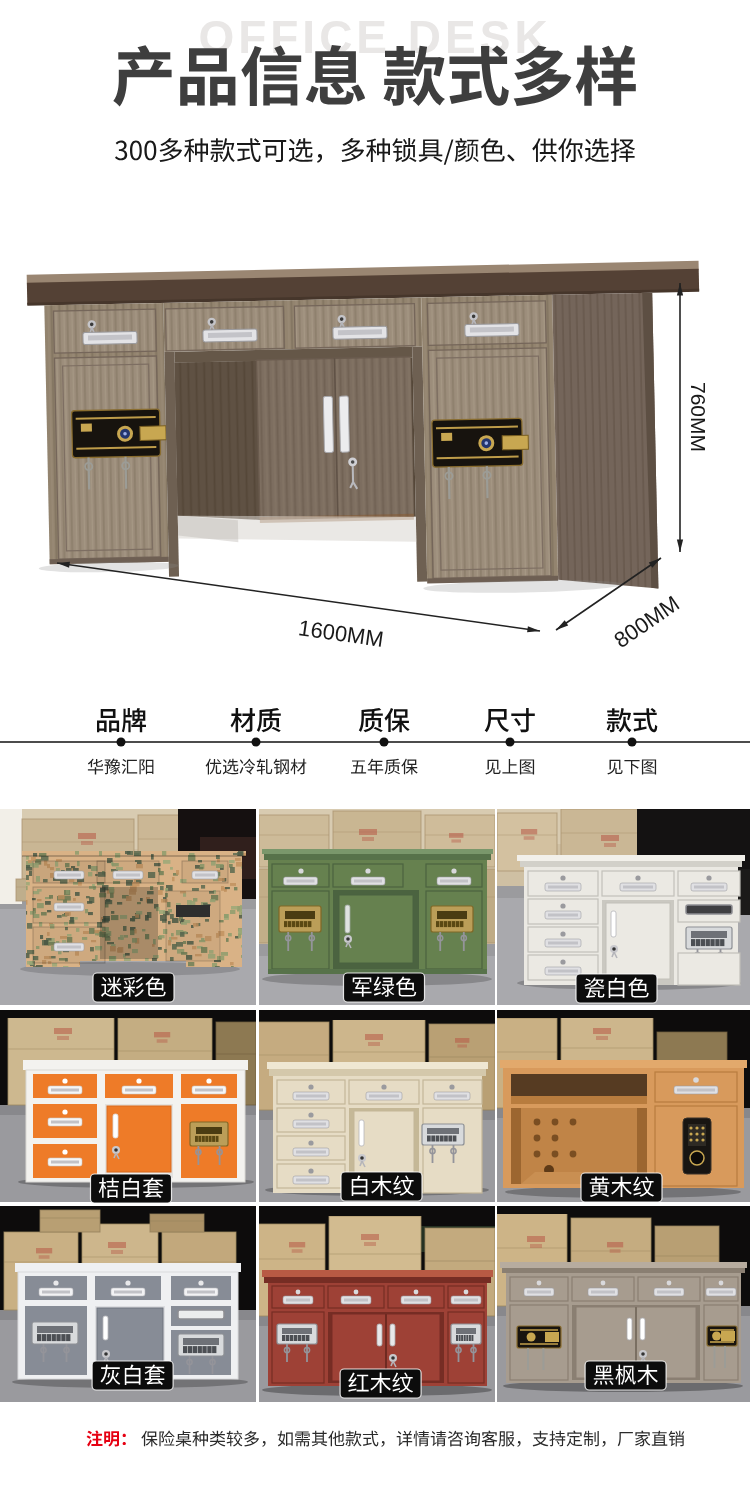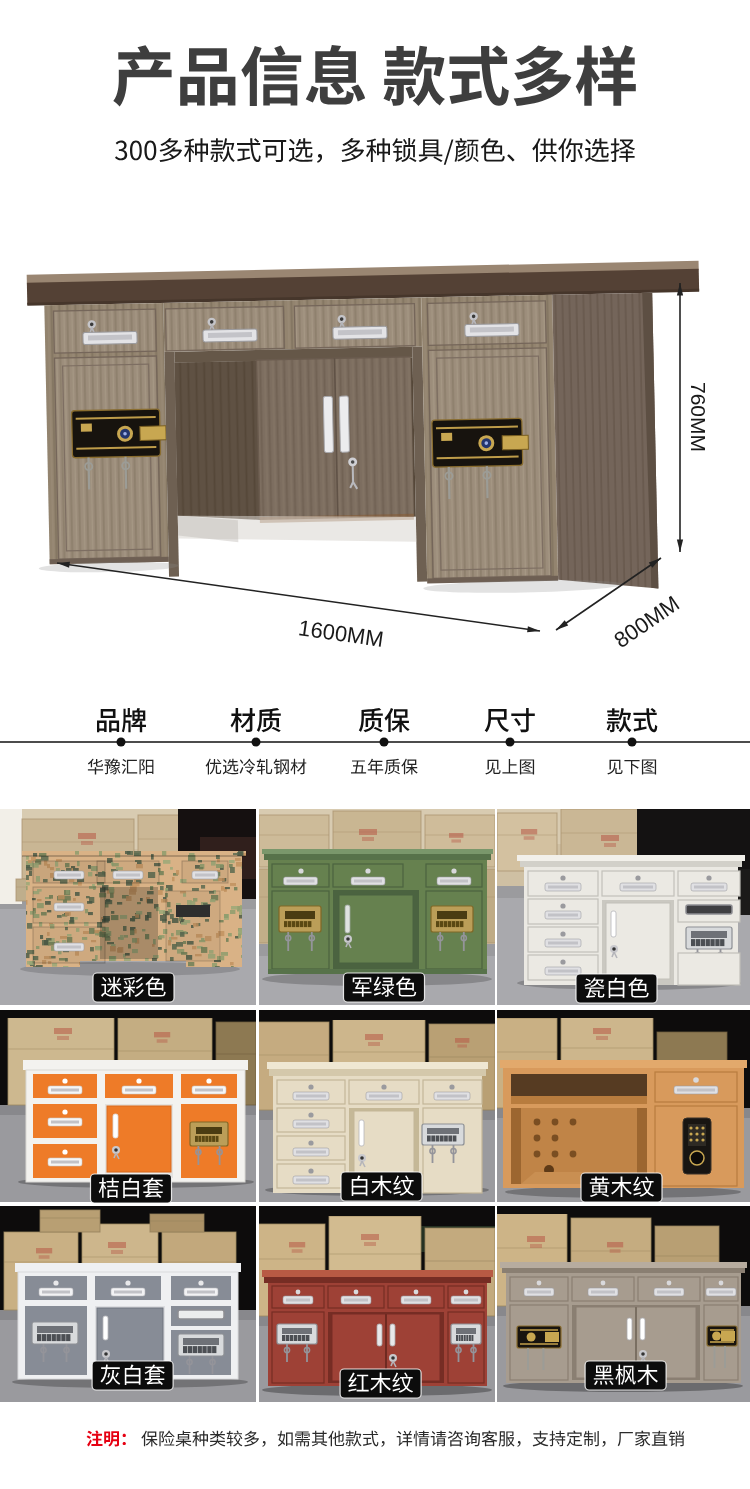--- a/index.html
+++ b/index.html
@@ -1,18 +1,19 @@
 <!DOCTYPE html>
 <html><head><meta charset="utf-8"><style>
 html,body{margin:0;padding:0;background:#fff;}
 #page{position:relative;width:750px;height:1489px;overflow:hidden;background:#fff;font-family:"Liberation Sans",sans-serif;}
 .abs{position:absolute;}
 </style></head><body>
 <div id="page">
 
+<div class="abs" style="left:0;top:10px;width:750px;text-align:center;font-size:46px;font-weight:700;letter-spacing:4px;color:#e9e7e6;">OFFICE DESK</div>
 
 <svg class="abs" style="left:0;top:0" width="750" height="185" viewBox="0 0 750 185">
 <path d="M137.5 47.3C138.6 48.7 139.6 50.5 140.4 52.3H118.3V59.6H133L127.5 61.9C129.1 64.3 131 67.4 132 69.8H118.8V78.7C118.8 85.2 118.3 94.4 113.3 101C115 102 118.5 105 119.7 106.5C125.7 98.9 126.9 86.9 126.9 78.8V77.3H171.6V69.8H158.1L163.4 62.3L154.7 59.6C153.7 62.7 151.8 66.8 150.1 69.8H135.2L139.6 67.8C138.7 65.4 136.6 62.1 134.6 59.6H170.3V52.3H149.5C148.7 50.2 147.1 47.4 145.5 45.3Z M196.5 55.5H219V64.1H196.5ZM189 48.2V71.4H226.8V48.2ZM180.2 76.8V105.8H187.5V102.5H197V105.4H204.7V76.8ZM187.5 95.1V84.1H197V95.1ZM210.1 76.8V105.8H217.5V102.5H227.8V105.4H235.4V76.8ZM217.5 95.1V84.1H227.8V95.1Z M264.2 65.2V71.3H296.5V65.2ZM264.2 74.6V80.5H296.5V74.6ZM263.3 84.2V105.6H269.8V103.6H290.6V105.4H297.3V84.2ZM269.8 97.5V90.3H290.6V97.5ZM274.2 48C275.6 50.3 277.2 53.3 278.2 55.6H259.8V61.9H301.2V55.6H281.7L285.4 54C284.5 51.7 282.5 48.1 280.8 45.5ZM254.8 45.9C251.8 54.9 246.6 64.1 241.3 69.9C242.5 71.7 244.5 75.7 245.2 77.5C246.8 75.7 248.3 73.6 249.8 71.5V105.9H256.9V59.2C258.7 55.5 260.3 51.7 261.6 48Z M322.7 65.5H348.2V68.5H322.7ZM322.7 74H348.2V77H322.7ZM322.7 57.1H348.2V60.1H322.7ZM319.9 86.8V95.6C319.9 102.5 322.2 104.6 331.3 104.6C333.1 104.6 341.6 104.6 343.5 104.6C350.7 104.6 353 102.4 353.8 93.5C351.8 93 348.5 91.9 346.8 90.7C346.5 96.8 346 97.7 342.9 97.7C340.7 97.7 333.7 97.7 332 97.7C328.2 97.7 327.7 97.4 327.7 95.5V86.8ZM351.2 87.3C354 91.7 356.9 97.6 357.8 101.4L365.2 98.2C364.1 94.3 361 88.7 358.1 84.5ZM311.8 85.7C310.4 90.1 308 95.5 305.7 99.2L312.8 102.6C314.9 98.8 317 92.9 318.6 88.5ZM330.2 84.8C333.2 87.8 336.6 92.1 337.8 94.9L344.1 91.3C342.8 88.8 340.2 85.5 337.5 82.8H355.9V51.3H338.3C339.2 49.8 340.2 48 341.1 46.1L331.8 45C331.4 46.8 330.8 49.2 330.1 51.3H315.3V82.8H333.8Z M388.2 86.2C387.1 90.5 385.3 95.4 383.5 98.7C385.1 99.2 388 100.4 389.4 101.3C391.2 97.8 393.2 92.4 394.5 87.6ZM405.6 88.3C407 91.6 408.8 95.9 409.4 98.5L415.4 96C414.6 93.3 412.9 89.2 411.3 86ZM424.2 68.4V71.4C424.2 79.3 423.3 91.5 412.7 100.7C414.5 101.9 417.2 104.3 418.5 106C423.5 101.3 426.7 96.1 428.6 90.8C431.2 97.2 434.7 102.4 439.9 105.6C441 103.6 443.3 100.6 445 99.1C437.7 95.3 433.4 87.1 431.4 77.5C431.5 75.4 431.5 73.4 431.5 71.6V68.4ZM396.5 46V50.8H385V57H396.5V60.3H386.6V66.5H413.6V60.3H403.7V57H415V50.8H403.7V46ZM384.2 78.7V85H396.6V98.4C396.6 99 396.4 99.2 395.8 99.2C395.1 99.2 393 99.2 391 99.1C391.9 101 392.8 103.7 393 105.8C396.6 105.8 399.2 105.6 401.2 104.5C403.3 103.5 403.8 101.7 403.8 98.5V85H415.8V78.7ZM437.9 57.2 436.9 57.2H425.3C426 53.9 426.6 50.3 427.1 46.8L419.6 45.7C418.6 54.8 416.6 63.7 413.2 69.9V69.5H387V75.7H413.2V73.1C415 74.2 417.1 75.9 418.1 76.8C420.2 73.4 422 69 423.5 64.2H435.9C435.2 68.1 434.3 72 433.5 74.8L439.7 76.6C441.3 71.9 443.2 64.7 444.4 58.3L439.2 56.9Z M481 45.9C481 49.4 481.1 53 481.2 56.5H449.5V64H481.6C483.1 86.8 487.9 105.8 498.9 105.8C505 105.8 507.6 102.8 508.8 90.6C506.7 89.8 503.8 87.9 502.1 86.1C501.8 94.2 501 97.7 499.6 97.7C495 97.7 491 82.8 489.7 64H507.1V56.5H501L505.5 52.7C503.7 50.6 500 47.6 497 45.6L492 49.8C494.5 51.7 497.7 54.4 499.4 56.5H489.3C489.2 53 489.2 49.4 489.3 45.9ZM449.5 96.2 451.6 104C460 102.2 471.4 99.9 481.8 97.6L481.3 90.7L469.3 92.9V78.8H479.7V71.3H452V78.8H461.6V94.2C457 95 452.9 95.7 449.5 96.2Z M538.2 45.4C533.9 50.5 526.3 55.9 515.9 59.7C517.6 60.9 520 63.5 521.1 65.2C526.3 62.9 530.7 60.4 534.7 57.6H550.8C548 60.4 544.3 62.9 540.2 65.1C538.2 63.4 535.9 61.6 533.8 60.3L528.1 63.9C529.7 65.1 531.6 66.7 533.3 68.2C527.4 70.4 520.8 72.1 514.3 73.1C515.6 74.7 517.2 77.9 517.9 79.8C536.4 76.3 554.6 68.3 563 53.5L557.9 50.5L556.6 50.8H543C544.2 49.7 545.4 48.5 546.5 47.3ZM548.8 68.4C543.9 74.6 535 80.9 521.8 85C523.4 86.4 525.6 89.2 526.5 91C533.8 88.3 540 85 545.1 81.4H559.7C556.9 84.9 553.3 87.8 549 90.1C547 88.4 544.6 86.6 542.6 85.2L536.3 88.8C538 90.1 540 91.7 541.8 93.3C533.6 96.2 524 97.8 513.7 98.5C514.9 100.4 516.2 103.8 516.7 105.9C541.3 103.5 562.4 96.7 571.4 77.2L566.1 74.2L564.7 74.6H553.2C554.6 73.2 556 71.7 557.2 70.2Z M625.1 45.3C624.1 49.1 622.2 53.9 620.3 57.6H609.2L613.9 55.8C613.1 53 610.8 48.9 608.8 45.8L602 48.2C603.7 51 605.5 54.8 606.4 57.6H599.9V64.5H613.4V70.8H601.8V77.7H613.4V84.1H598.1V91.2H613.4V105.7H621.2V91.2H635.8V84.1H621.2V77.7H632.9V70.8H621.2V64.5H634.7V57.6H628.3C629.9 54.6 631.5 51.1 633 47.7ZM584.3 45.6V57.6H577.1V64.7H584.3V66.2C582.5 73.6 579.3 81.8 575.7 86.4C577 88.5 578.6 92 579.3 94.2C581.1 91.4 582.8 87.7 584.3 83.6V105.7H591.7V76.5C593 79.3 594.4 82 595.1 83.9L599.7 78.5C598.5 76.6 593.6 69.5 591.7 67V64.7H597.8V57.6H591.7V45.6Z" fill="#3e3e3e"></path>
 
 <path d="M121.1 160.3C124.5 160.3 127.2 158.3 127.2 154.9C127.2 152.3 125.4 150.6 123.2 150.1V149.9C125.2 149.2 126.6 147.7 126.6 145.4C126.6 142.3 124.2 140.6 121 140.6C118.8 140.6 117.1 141.6 115.7 142.9L117 144.4C118.1 143.3 119.4 142.5 120.9 142.5C122.9 142.5 124.2 143.7 124.2 145.5C124.2 147.6 122.8 149.2 118.9 149.2V151C123.3 151 124.8 152.5 124.8 154.8C124.8 157 123.2 158.4 120.9 158.4C118.8 158.4 117.4 157.3 116.2 156.2L115 157.7C116.3 159.1 118.1 160.3 121.1 160.3Z M135.9 160.3C139.5 160.3 141.8 157.1 141.8 150.4C141.8 143.8 139.5 140.6 135.9 140.6C132.3 140.6 130 143.8 130 150.4C130 157.1 132.3 160.3 135.9 160.3ZM135.9 158.4C133.8 158.4 132.3 156 132.3 150.4C132.3 144.8 133.8 142.5 135.9 142.5C138.1 142.5 139.6 144.8 139.6 150.4C139.6 156 138.1 158.4 135.9 158.4Z M150.3 160.3C154 160.3 156.3 157.1 156.3 150.4C156.3 143.8 154 140.6 150.3 140.6C146.7 140.6 144.4 143.8 144.4 150.4C144.4 157.1 146.7 160.3 150.3 160.3ZM150.3 158.4C148.2 158.4 146.7 156 146.7 150.4C146.7 144.8 148.2 142.5 150.3 142.5C152.5 142.5 154 144.8 154 150.4C154 156 152.5 158.4 150.3 158.4Z M169.4 138.1C167.8 140.3 164.6 142.8 160.4 144.6C160.9 144.9 161.5 145.5 161.8 145.9C164.2 144.8 166.2 143.6 167.9 142.2H175.2C173.9 143.8 172.1 145.2 170.1 146.4C169.1 145.6 167.8 144.7 166.7 144.1L165.3 145.1C166.3 145.7 167.5 146.5 168.3 147.3C165.6 148.6 162.5 149.6 159.6 150.1C159.9 150.5 160.3 151.3 160.5 151.8C167.3 150.4 174.9 146.9 178.2 141.1L177 140.3L176.6 140.4H169.8C170.5 139.8 171 139.2 171.6 138.6ZM173.6 147.2C171.8 149.8 168 152.6 162.7 154.5C163.2 154.9 163.7 155.6 164 156C167.2 154.7 170 153.1 172.1 151.4H179.2C177.9 153.4 176 155 173.8 156.3C172.9 155.4 171.6 154.4 170.5 153.7L168.9 154.6C170 155.4 171.1 156.4 172 157.2C168.3 158.9 163.9 159.8 159.5 160.2C159.8 160.7 160.2 161.6 160.3 162.1C169.5 161 178.5 158 182.1 150.3L180.8 149.5L180.4 149.6H174.1C174.7 148.9 175.3 148.3 175.8 147.7Z M200.5 145.5V151.7H196.9V145.5ZM202.5 145.5H206.1V151.7H202.5ZM200.5 138.2V143.6H195V155.2H196.9V153.6H200.5V162H202.5V153.6H206.1V155.1H208V143.6H202.5V138.2ZM193.1 138.5C191.1 139.4 187.7 140.2 184.7 140.6C185 141 185.2 141.7 185.3 142.1C186.5 142 187.7 141.8 188.9 141.5V145.5H184.7V147.3H188.6C187.6 150.3 185.8 153.7 184.1 155.5C184.5 156 184.9 156.8 185.1 157.3C186.5 155.7 187.9 153.1 188.9 150.5V162H190.8V150C191.7 151.3 192.8 152.9 193.2 153.7L194.3 152.2C193.8 151.5 191.6 148.7 190.8 147.9V147.3H194.2V145.5H190.8V141.2C192.1 140.8 193.3 140.5 194.3 140.1Z M212.8 154.3C212.2 156.1 211.3 158.2 210.4 159.6C210.8 159.7 211.6 160.1 211.9 160.3C212.8 158.9 213.7 156.6 214.4 154.7ZM219.3 154.9C220.1 156.2 220.9 158.1 221.2 159.1L222.8 158.4C222.4 157.3 221.5 155.6 220.8 154.3ZM227.2 146.6V147.8C227.2 151.4 226.8 156.7 222.1 160.8C222.6 161.1 223.3 161.7 223.6 162.1C226.2 159.7 227.6 157 228.3 154.4C229.4 157.8 231 160.5 233.5 162.1C233.8 161.5 234.4 160.8 234.8 160.4C231.7 158.8 229.9 154.8 228.9 150.3C229 149.4 229 148.6 229 147.8V146.6ZM216 138.2V140.6H210.9V142.3H216V144.5H211.5V146.2H222.4V144.5H217.8V142.3H222.9V140.6H217.8V138.2ZM210.6 151.8V153.4H216V160C216 160.3 215.9 160.3 215.6 160.3C215.3 160.4 214.4 160.4 213.4 160.3C213.6 160.8 213.9 161.5 213.9 162C215.4 162 216.4 162 217 161.7C217.7 161.5 217.8 160.9 217.8 160V153.4H223.1V151.8ZM225.1 138.2C224.6 142.2 223.7 146.2 222.1 148.7V148.1H211.8V149.8H222.1V149C222.5 149.3 223.3 149.8 223.6 150C224.5 148.6 225.2 146.7 225.8 144.7H232.1C231.7 146.4 231.3 148.2 230.8 149.5L232.4 150C233.1 148.2 233.8 145.5 234.3 143.2L233 142.8L232.7 142.9H226.2C226.6 141.4 226.8 140 227 138.4Z M254 139.4C255.3 140.4 256.9 141.8 257.7 142.7L259.1 141.5C258.3 140.6 256.6 139.3 255.3 138.3ZM250.2 138.3C250.2 139.9 250.3 141.5 250.4 143H237V144.9H250.5C251.2 154.6 253.4 162.1 257.6 162.1C259.6 162.1 260.4 160.8 260.7 156.3C260.1 156 259.4 155.6 259 155.2C258.8 158.6 258.5 160.1 257.8 160.1C255.2 160.1 253.2 153.7 252.5 144.9H260.2V143H252.4C252.3 141.5 252.3 139.9 252.3 138.3ZM237.1 159.4 237.7 161.3C241 160.6 245.8 159.5 250.2 158.4L250.1 156.7L244.5 157.9V150.7H249.4V148.8H237.9V150.7H242.6V158.3Z M263 140V142H281V159.2C281 159.8 280.8 159.9 280.2 160C279.6 160 277.5 160 275.4 159.9C275.7 160.5 276.1 161.5 276.2 162C278.8 162 280.6 162 281.6 161.7C282.6 161.4 283 160.7 283 159.3V142H286.2V140ZM267.6 147.7H274.4V153.6H267.6ZM265.7 145.8V157.6H267.6V155.5H276.3V145.8Z M289.1 140.1C290.6 141.4 292.4 143.2 293.2 144.5L294.8 143.3C293.9 142 292.2 140.2 290.6 139ZM299.1 138.9C298.5 141.3 297.4 143.5 296 145.1C296.5 145.3 297.3 145.8 297.7 146.1C298.3 145.4 298.9 144.5 299.4 143.5H303.2V147.3H295.9V149H300.6C300.1 152.4 299.1 154.9 295.2 156.3C295.6 156.6 296.2 157.3 296.4 157.8C300.7 156.1 302 153.1 302.5 149H305.2V155C305.2 157 305.6 157.6 307.6 157.6C308 157.6 309.8 157.6 310.1 157.6C311.8 157.6 312.3 156.8 312.5 153.4C311.9 153.3 311.1 153 310.8 152.7C310.7 155.4 310.6 155.8 309.9 155.8C309.6 155.8 308.1 155.8 307.9 155.8C307.2 155.8 307.1 155.7 307.1 155V149H312.3V147.3H305.2V143.5H311.2V141.8H305.2V138.3H303.2V141.8H300.2C300.5 141 300.8 140.2 301 139.3ZM294.1 148.1H289V150H292.2V157.8C291.1 158.4 289.9 159.3 288.7 160.4L290 162.1C291.5 160.5 292.9 159.1 293.9 159.1C294.4 159.1 295.2 159.9 296.3 160.5C298 161.5 300.1 161.8 303.1 161.8C305.7 161.8 310.1 161.6 312.1 161.5C312.1 160.9 312.5 160 312.7 159.5C310.1 159.7 306.1 159.9 303.2 159.9C300.4 159.9 298.2 159.8 296.6 158.8C295.4 158.1 294.8 157.5 294.1 157.4Z M317.6 162.8C320.4 161.8 322.1 159.7 322.1 156.9C322.1 155.1 321.3 153.9 319.9 153.9C318.9 153.9 317.9 154.5 317.9 155.8C317.9 157 318.8 157.6 319.9 157.6L320.3 157.6C320.2 159.3 319.1 160.6 317.1 161.4Z M351.4 138.1C349.8 140.3 346.6 142.8 342.4 144.6C342.9 144.9 343.5 145.5 343.8 145.9C346.2 144.8 348.2 143.6 349.9 142.2H357.2C355.9 143.8 354.1 145.2 352.1 146.4C351.1 145.6 349.8 144.7 348.7 144.1L347.3 145.1C348.3 145.7 349.5 146.5 350.3 147.3C347.6 148.6 344.5 149.6 341.6 150.1C341.9 150.5 342.3 151.3 342.5 151.8C349.3 150.4 356.9 146.9 360.2 141.1L359 140.3L358.6 140.4H351.8C352.5 139.8 353 139.2 353.6 138.6ZM355.6 147.2C353.8 149.8 350 152.6 344.7 154.5C345.2 154.9 345.7 155.6 346 156C349.2 154.7 352 153.1 354.1 151.4H361.2C359.9 153.4 358 155 355.8 156.3C354.9 155.4 353.6 154.4 352.5 153.7L350.9 154.6C352 155.4 353.1 156.4 354 157.2C350.3 158.9 345.9 159.8 341.5 160.2C341.8 160.7 342.2 161.6 342.3 162.1C351.5 161 360.5 158 364.1 150.3L362.8 149.5L362.4 149.6H356.1C356.7 148.9 357.3 148.3 357.8 147.7Z M382.5 145.5V151.7H378.9V145.5ZM384.5 145.5H388.1V151.7H384.5ZM382.5 138.2V143.6H377V155.2H378.9V153.6H382.5V162H384.5V153.6H388.1V155.1H390V143.6H384.5V138.2ZM375.1 138.5C373.1 139.4 369.7 140.2 366.7 140.6C367 141 367.2 141.7 367.3 142.1C368.5 142 369.7 141.8 370.9 141.5V145.5H366.7V147.3H370.6C369.6 150.3 367.8 153.7 366.1 155.5C366.5 156 366.9 156.8 367.1 157.3C368.5 155.7 369.9 153.1 370.9 150.5V162H372.8V150C373.7 151.3 374.8 152.9 375.2 153.7L376.3 152.2C375.8 151.5 373.6 148.7 372.8 147.9V147.3H376.2V145.5H372.8V141.2C374.1 140.8 375.3 140.5 376.3 140.1Z M408.2 148.4V152.8C408.2 155.3 407.5 158.6 401.2 160.7C401.6 161 402.2 161.7 402.4 162.1C409.2 159.7 410.1 156 410.1 152.9V148.4ZM409 158.5C411.2 159.5 414 161 415.3 162.1L416.6 160.7C415.2 159.6 412.3 158.2 410.2 157.3ZM403 139.8C404 141.2 405.1 143.1 405.5 144.4L407 143.6C406.6 142.3 405.5 140.4 404.4 139.1ZM413.8 139.1C413.3 140.6 412.2 142.6 411.4 143.8L412.7 144.4C413.6 143.2 414.7 141.3 415.5 139.7ZM396.2 138.2C395.4 140.7 394 143 392.4 144.5C392.7 144.9 393.2 145.9 393.4 146.3C394.3 145.4 395.2 144.2 396 142.9H402.3V141.2H396.9C397.3 140.4 397.6 139.5 397.9 138.7ZM393.3 151.1V152.8H396.8V157.8C396.8 159.2 395.7 160.2 395.2 160.7C395.6 160.9 396.2 161.5 396.4 161.9C396.8 161.5 397.5 161 402.2 158.4C402.1 158.1 401.9 157.3 401.8 156.8L398.6 158.5V152.8H402.2V151.1H398.6V147.5H401.8V145.8H394.4V147.5H396.8V151.1ZM408.3 138V145.1H403.5V157.3H405.3V146.9H413.1V157.2H414.9V145.1H410.1V138Z M433.3 157.8C436.2 159.2 439.2 160.8 441 162.1L442.6 160.7C440.6 159.4 437.5 157.8 434.5 156.4ZM426.1 156.5C424.5 157.9 421.2 159.7 418.6 160.7C419.1 161 419.7 161.7 420 162.1C422.6 161 425.8 159.3 427.9 157.7ZM423.1 139.4V154.6H418.9V156.3H442.3V154.6H438.4V139.4ZM424.9 154.6V152.2H436.5V154.6ZM424.9 144.8H436.5V147H424.9ZM424.9 143.3V141H436.5V143.3ZM424.9 148.5H436.5V150.7H424.9Z M443.8 164.7H445.6L453.4 139.4H451.6Z M471.9 146.8C471.8 156.2 471.5 159.1 465 160.8C465.3 161.1 465.7 161.7 465.9 162.1C472.9 160.2 473.4 156.7 473.4 146.8ZM464.1 148.1C462.7 149.3 460.1 150.5 457.8 151.2C458.3 151.6 458.8 152.1 459.1 152.5C461.4 151.7 464.1 150.3 465.8 148.7ZM464.9 155.2C463.4 157.3 460.3 159.1 457.2 160C457.6 160.4 458.1 161 458.4 161.4C461.7 160.3 464.8 158.4 466.7 155.9ZM473 158C474.7 159.2 476.7 160.9 477.6 162.1L478.7 160.9C477.8 159.7 475.7 158.1 474.1 156.9ZM467.7 144.2V156.4H469.2V145.6H475.9V156.4H477.5V144.2H472.6C472.9 143.3 473.3 142.3 473.7 141.3H478.4V139.8H467.1V141.3H472C471.8 142.2 471.4 143.3 471 144.2ZM459.7 138.6C460 139.2 460.3 140.1 460.6 140.8H455.5V142.4H466.6V140.8H462.4C462.2 140 461.7 138.9 461.3 138.1ZM464.5 151.5C463 153.2 460.1 154.7 457.6 155.5C457.8 154.2 457.8 152.8 457.8 151.7V147.7H466.6V146.1H463.9C464.5 145.2 465 144.1 465.5 143L463.9 142.6C463.5 143.6 462.8 145.1 462.2 146.1H458.8L460.2 145.6C460 144.8 459.4 143.5 458.8 142.6L457.3 143C457.8 144 458.4 145.2 458.6 146.1H456.1V151.6C456.1 154.4 455.9 158.3 454.6 161.2C455 161.3 455.8 161.8 456.1 162.1C457 160.2 457.4 157.9 457.6 155.6C458.1 156 458.5 156.5 458.8 156.9C461.4 155.9 464.3 154.2 466.1 152.2Z M492.1 147.2V151.7H486.1V147.2ZM494 147.2H500.2V151.7H494ZM495.3 142.2C494.5 143.3 493.5 144.5 492.6 145.4H485.7C486.7 144.4 487.6 143.3 488.5 142.2ZM488.9 138.1C487.1 141.6 484 144.7 480.8 146.7C481.1 147.1 481.7 148.1 481.8 148.5C482.6 148 483.4 147.4 484.2 146.8V157.9C484.2 160.9 485.4 161.6 489.6 161.6C490.5 161.6 498.6 161.6 499.6 161.6C503.5 161.6 504.3 160.5 504.8 156.4C504.2 156.3 503.4 156 502.9 155.7C502.6 159.1 502.2 159.8 499.6 159.8C497.8 159.8 490.8 159.8 489.4 159.8C486.6 159.8 486.1 159.5 486.1 157.9V153.6H500.2V154.7H502.1V145.4H495C496.2 144.1 497.4 142.6 498.3 141.2L497 140.3L496.6 140.4H489.7C490.1 139.9 490.4 139.3 490.7 138.7Z M512.8 161.5 514.6 159.9C513 158.1 510.7 155.7 508.8 154.2L507.1 155.7C508.9 157.2 511.2 159.4 512.8 161.5Z M544.3 155.4C543.2 157.4 541.4 159.4 539.6 160.8C540.1 161.1 540.8 161.7 541.2 162C542.9 160.5 544.9 158.2 546.2 156ZM550.3 156.3C552 158.1 553.9 160.5 554.8 162.1L556.4 161C555.5 159.5 553.6 157.2 551.8 155.4ZM538.7 138.2C537.3 142.2 534.8 146.1 532.3 148.6C532.6 149.1 533.2 150.1 533.4 150.5C534.3 149.6 535.1 148.6 536 147.4V162H537.9V144.4C538.9 142.6 539.8 140.7 540.6 138.8ZM550.8 138.4V143.7H545.7V138.4H543.8V143.7H540.5V145.6H543.8V152H539.8V153.9H556.7V152H552.7V145.6H556.4V143.7H552.7V138.4ZM545.7 145.6H550.8V152H545.7Z M569.4 149.3C568.7 152.4 567.4 155.5 565.8 157.5C566.3 157.8 567.1 158.3 567.5 158.6C569.1 156.4 570.5 153.1 571.3 149.7ZM577.4 149.7C578.9 152.4 580.2 156.1 580.6 158.5L582.5 157.8C582 155.4 580.7 151.9 579.2 149.1ZM569.9 138.3C569 142.1 567.5 145.8 565.5 148.2C566 148.5 566.8 149.2 567.1 149.5C568.1 148.3 568.9 146.7 569.7 145H573.7V159.7C573.7 160.1 573.5 160.1 573.2 160.1C572.8 160.2 571.7 160.2 570.5 160.1C570.8 160.7 571.1 161.5 571.2 162.1C572.8 162.1 573.9 162 574.6 161.7C575.3 161.4 575.6 160.8 575.6 159.7V145H580.5C580.3 146.3 580 147.7 579.9 148.7L581.5 149C581.9 147.6 582.3 145.3 582.7 143.4L581.3 143.1L581 143.2H570.4C570.9 141.7 571.4 140.2 571.8 138.7ZM564.6 138.3C563.1 142.2 560.7 146.1 558.2 148.6C558.5 149.1 559.1 150.1 559.2 150.6C560.2 149.6 561 148.5 561.9 147.3V162H563.8V144.4C564.8 142.6 565.7 140.7 566.5 138.8Z M585.3 140.1C586.8 141.4 588.6 143.2 589.4 144.5L591 143.3C590.1 142 588.3 140.2 586.8 139ZM595.3 138.9C594.7 141.3 593.6 143.5 592.2 145.1C592.7 145.3 593.5 145.8 593.9 146.1C594.5 145.4 595.1 144.5 595.6 143.5H599.4V147.3H592.1V149H596.8C596.3 152.4 595.3 154.9 591.4 156.3C591.8 156.6 592.3 157.3 592.6 157.8C596.9 156.1 598.2 153.1 598.7 149H601.4V155C601.4 157 601.8 157.6 603.8 157.6C604.2 157.6 605.9 157.6 606.3 157.6C608 157.6 608.5 156.8 608.7 153.4C608.1 153.3 607.3 153 607 152.7C606.9 155.4 606.8 155.8 606.1 155.8C605.8 155.8 604.3 155.8 604.1 155.8C603.4 155.8 603.3 155.7 603.3 155V149H608.5V147.3H601.4V143.5H607.4V141.8H601.4V138.3H599.4V141.8H596.4C596.7 141 597 140.2 597.2 139.3ZM590.3 148.1H585.2V150H588.4V157.8C587.3 158.4 586.1 159.3 584.9 160.4L586.2 162.1C587.7 160.5 589.1 159.1 590.1 159.1C590.6 159.1 591.4 159.9 592.5 160.5C594.2 161.5 596.3 161.8 599.3 161.8C601.9 161.8 606.3 161.6 608.3 161.5C608.3 160.9 608.6 160 608.9 159.5C606.3 159.7 602.3 159.9 599.4 159.9C596.6 159.9 594.4 159.8 592.8 158.8C591.6 158.1 591 157.5 590.3 157.4Z M614.3 138.2V143.4H610.9V145.2H614.3V150.7C613 151.2 611.7 151.5 610.7 151.8L611.2 153.7L614.3 152.7V159.7C614.3 160 614.2 160.1 613.9 160.2C613.6 160.2 612.6 160.2 611.5 160.1C611.7 160.7 612 161.5 612 162C613.7 162 614.7 161.9 615.4 161.6C616 161.3 616.2 160.8 616.2 159.7V152.1L619.3 151.1L619 149.3L616.2 150.1V145.2H619.3V143.4H616.2V138.2ZM630.6 141.3C629.7 142.7 628.4 143.9 627 144.9C625.6 143.9 624.5 142.7 623.6 141.3ZM620 139.5V141.3H621.7C622.7 143 623.9 144.6 625.4 145.9C623.4 147.1 621.1 148 618.9 148.5C619.3 148.9 619.8 149.7 620 150.1C622.3 149.4 624.7 148.4 626.9 147C628.9 148.4 631.3 149.5 633.9 150.1C634.1 149.6 634.7 148.9 635.1 148.5C632.6 148 630.4 147.1 628.5 145.9C630.5 144.3 632.3 142.4 633.4 140.1L632.2 139.5L631.9 139.5ZM625.9 149.3V151.6H620.6V153.3H625.9V156H619.3V157.8H625.9V162.1H627.8V157.8H634.6V156H627.8V153.3H632.8V151.6H627.8V149.3Z" fill="#191919"></path>
 </svg>
 
 <svg class="abs" style="left:0;top:250px" width="750" height="410" viewBox="0 0 750 410">
 <defs>
 <pattern id="wg" width="8" height="10" patternUnits="userSpaceOnUse">

